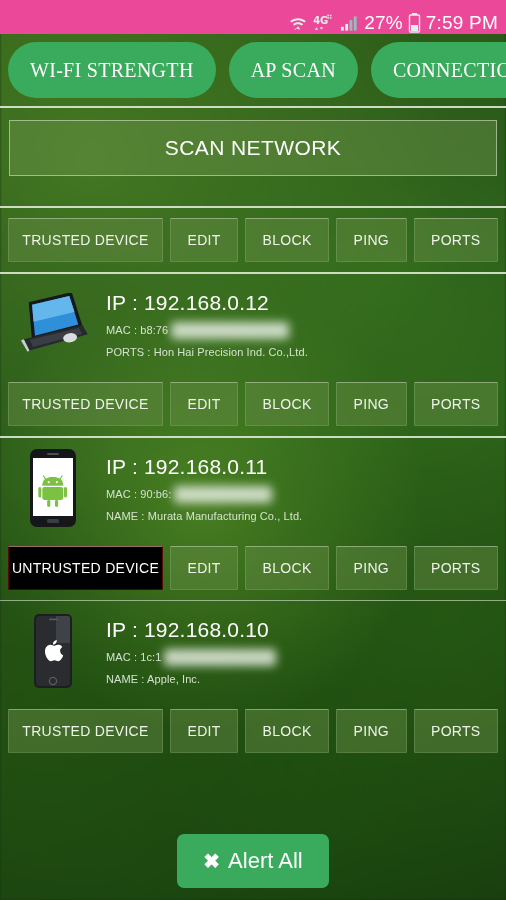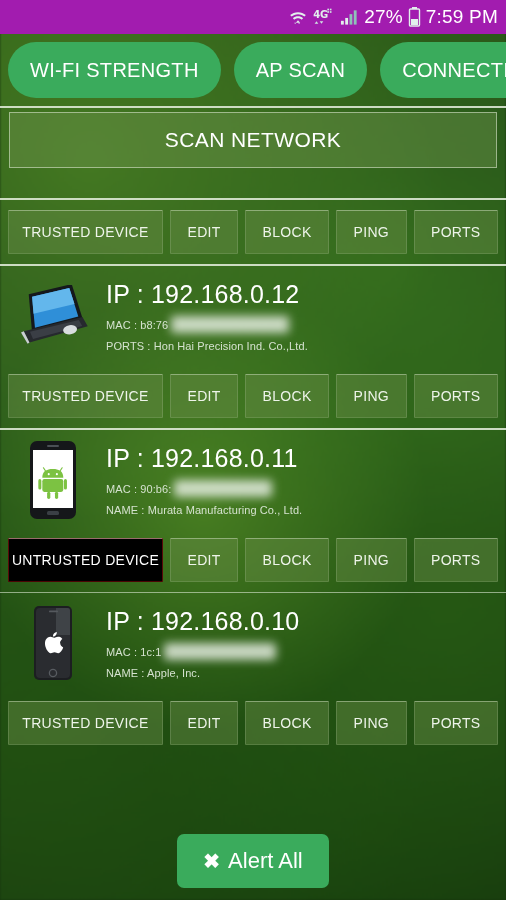--- a/index.html
+++ b/index.html
@@ -26,23 +26,23 @@
       radial-gradient(circle at 10% 80%, rgba(35,85,18,0.70) 0%, rgba(35,85,18,0) 45%),
       radial-gradient(circle at 60% 92%, rgba(25,70,14,0.80) 0%, rgba(25,70,14,0) 48%),
       linear-gradient(170deg, #2e5c18 0%, #26511a 25%, #2b5c1b 50%, #1f4412 78%, #16340d 100%);
     filter: blur(1px);
   }
 
   
   .status-bar {
     position: relative;
     height: 34px;
-    background: #a21caf;
+    background: #ec4899;
     display: flex;
-    align-items: center;
+    align-items: flex-end;
     justify-content: flex-end;
     padding: 0 8px 0 0;
     color: #e6f2f0;
   }
   .status-icons { display: flex; align-items: center; gap: 5px; }
   .sb-text {
     font-size: 19px; letter-spacing: 0.2px; color: #ffffff;
     font-family: "Liberation Sans", sans-serif;
   }
   .wifi-ico { width: 20px; height: 20px; display: block; }
@@ -79,20 +79,21 @@
 
   
   .tab-strip {
     position: relative;
     height: 72px;
     display: flex;
     align-items: center;
     gap: 13px;
     padding: 0 0 0 8px;
     overflow: hidden;
+    font-family: Liberation Serif, serif;
   }
   .tab-pill {
     flex: 0 0 auto;
     background: #3aab5c;
     color: #ffffff;
     border-radius: 28px;
     height: 56px;
     display: flex; align-items: center; justify-content: center;
     padding: 0 22px;
     font-size: 20px;
@@ -106,21 +107,21 @@
     position: relative;
     height: 2px;
     background: rgba(232,240,225,0.85);
     width: 100%;
   }
   .rule.thin { height: 1px; background: rgba(220,232,212,0.6); }
 
   
   .scan-wrap {
     position: relative;
-    padding: 4px 9px 30px 9px;
+    padding: 12px 9px 30px 9px;
   }
   .scan-btn {
     width: 100%;
     height: 56px;
     background: rgba(112,150,78,0.42);
     border: 1px solid rgba(225,235,215,0.55);
     color: #ffffff;
     font-size: 21px;
     letter-spacing: 0.4px;
     display: flex; align-items: center; justify-content: center;
@@ -171,21 +172,21 @@
     gap: 14px;
     min-height: 98px;
   }
   .device-icon {
     flex: 0 0 78px;
     height: 80px;
     display: flex; align-items: center; justify-content: center;
   }
   .device-info { flex: 1; display: flex; flex-direction: column; gap: 7px; }
   .dev-ip {
-    color: #ffffff; font-size: 25px; letter-spacing: 0.2px;
+    color: #ffffff; font-size: 21px; letter-spacing: 0.2px;
   }
   .dev-mac, .dev-name {
     color: #d5e2cf; font-size: 11px; letter-spacing: 0.1px;
     display: flex; align-items: center;
   }
   .blur-chunk {
     display: inline-block;
     margin-left: 3px;
     height: 17px;
     background: rgba(236,242,232,0.82);

